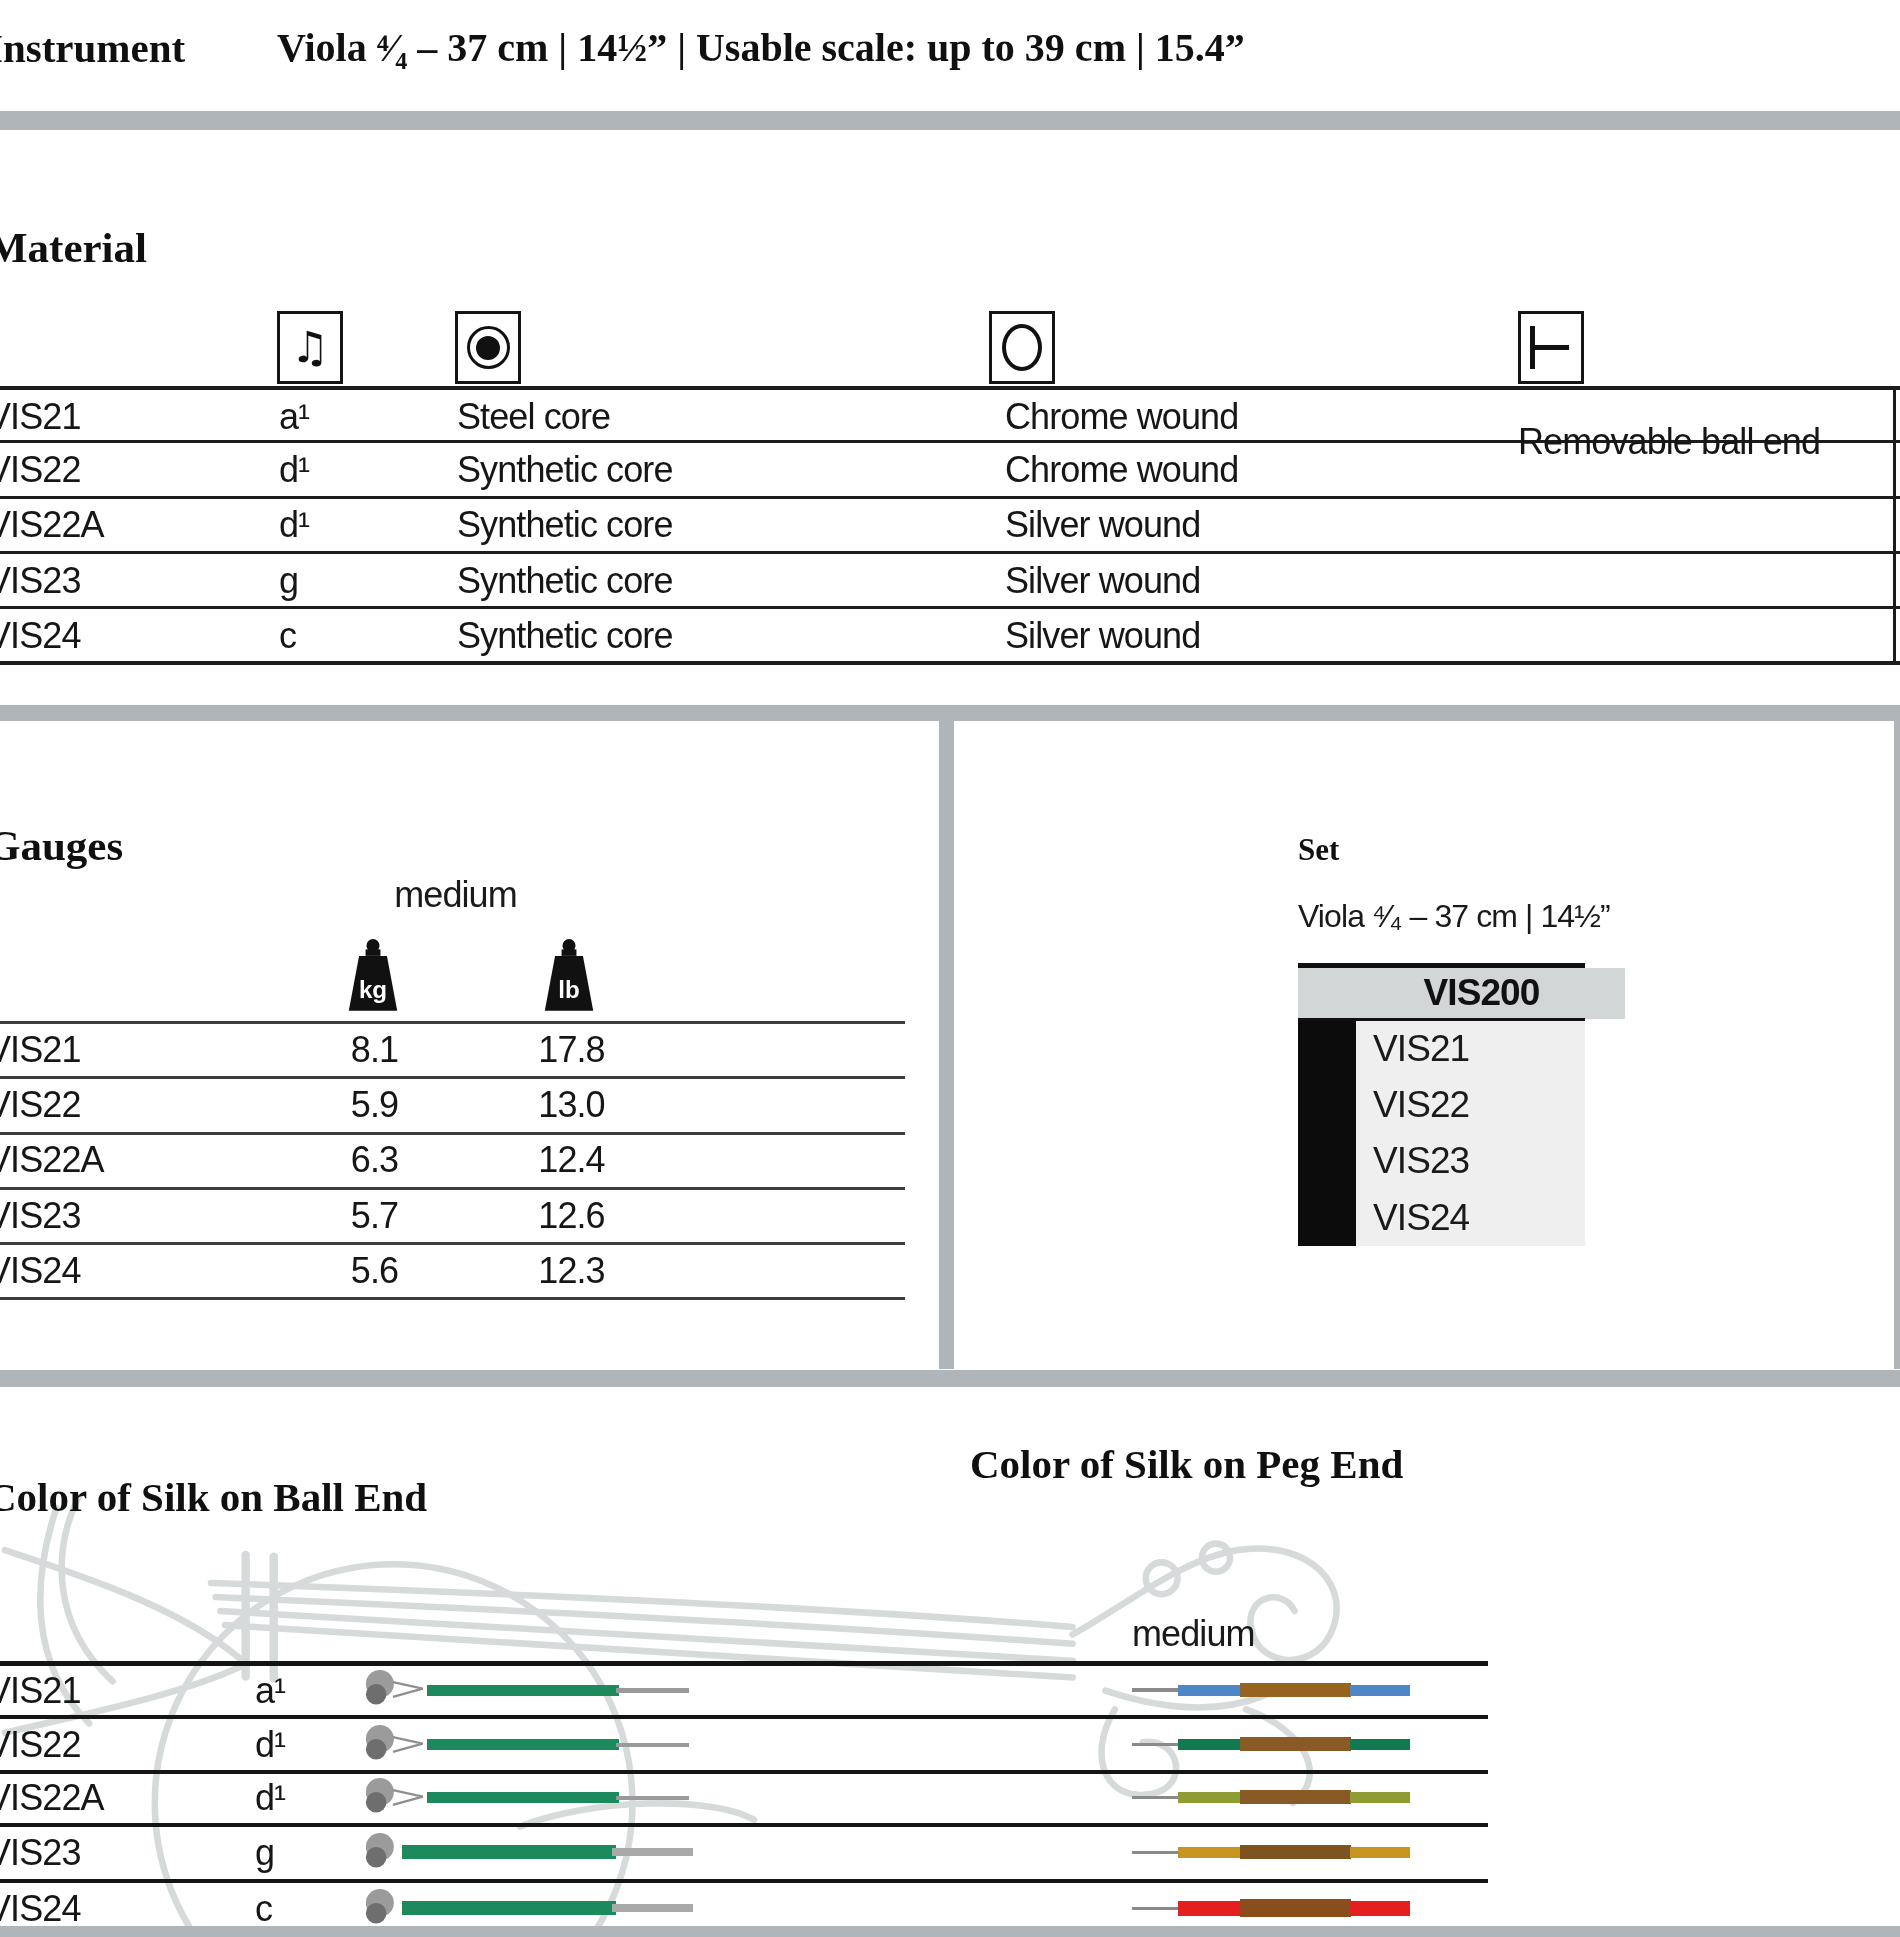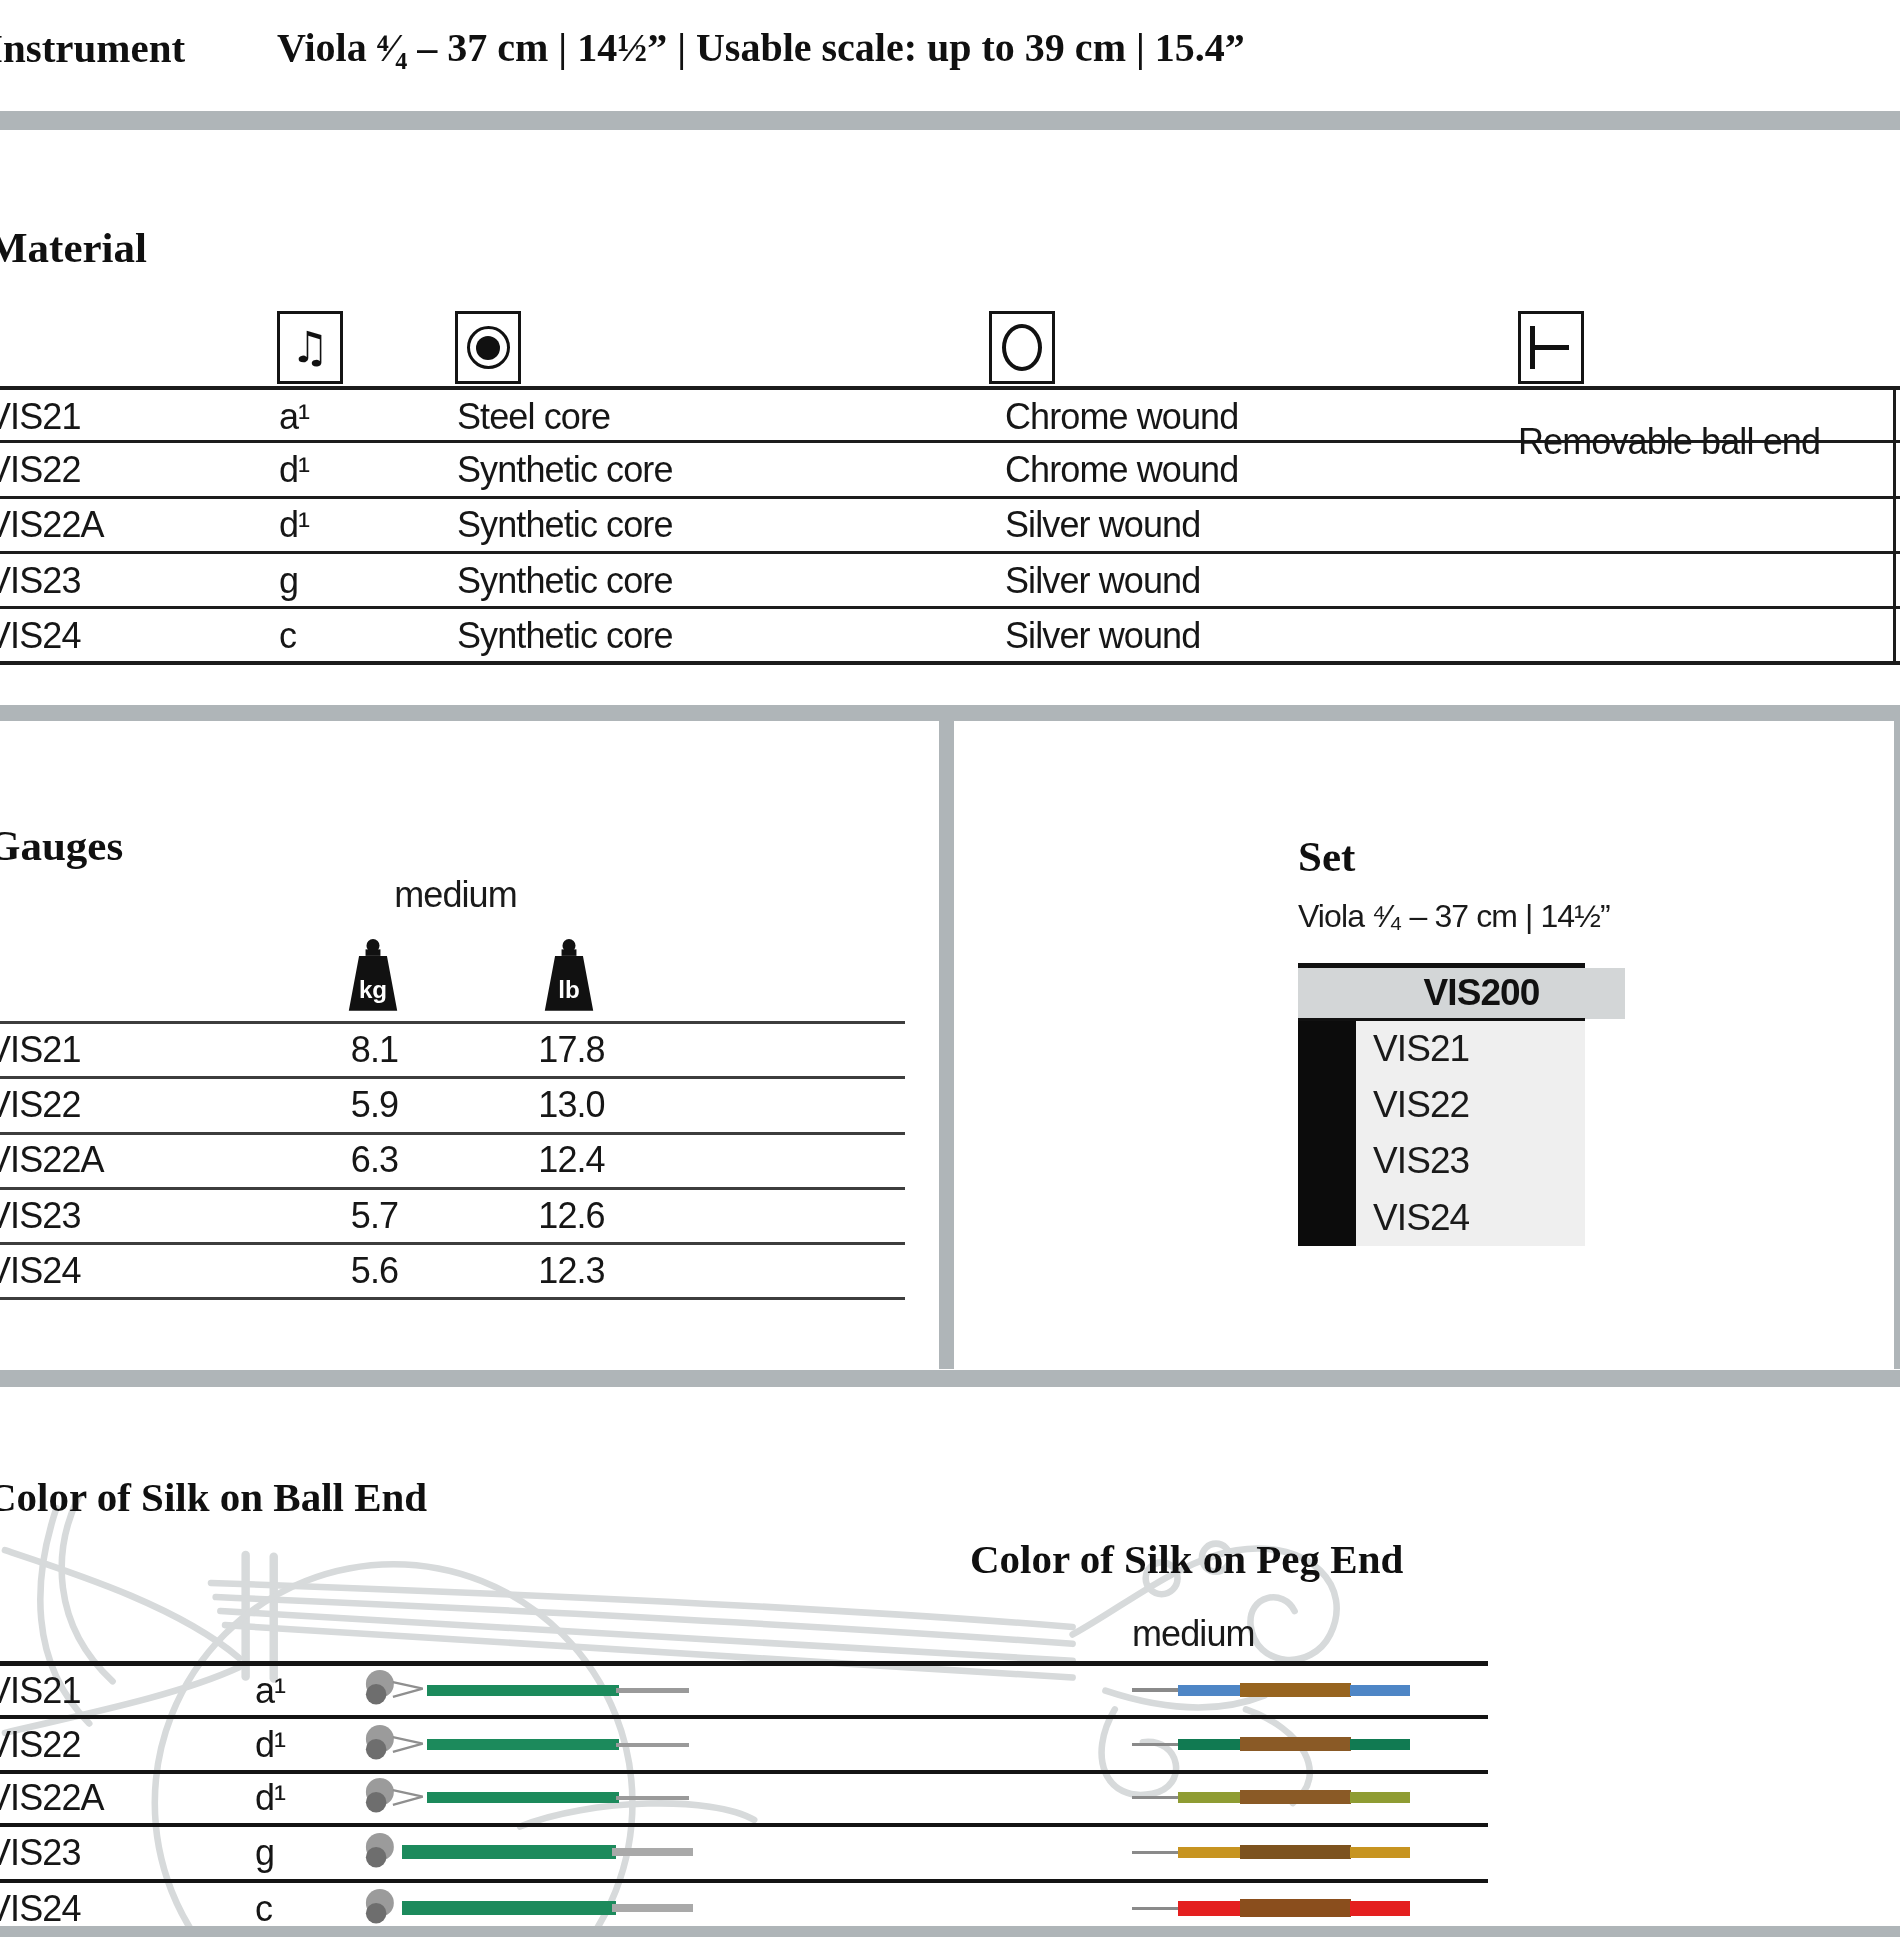--- a/index.html
+++ b/index.html
@@ -52,34 +52,34 @@
   .weight-icon{position:absolute;top:938px;width:54px;height:73px;}
   .gau-table{left:0;top:1021px;width:905px;height:281px;}
   .g-rule{position:absolute;left:0;width:905px;background:#3d3d3d;}
   .g-row{position:absolute;left:0;width:905px;height:52px;line-height:52px;font-size:36px;letter-spacing:-0.9px;}
   .g-row span{position:absolute;white-space:nowrap;}
   .g-code{left:-13px;}
   .g-kg{left:309px;width:131px;text-align:center;}
   .g-lb{left:506px;width:131px;text-align:center;}
 
   
-  .set-title{left:1298px;top:832px;font-size:43px;}
+  .set-title{left:1298px;top:832px;font-size:31px;}
   .set-sub{left:1298px;top:898px;font-size:32px;letter-spacing:-0.9px;}
   .set-box{left:1298px;top:963px;width:287px;height:287px;}
   .set-toprule{position:absolute;left:0;top:0;width:287px;height:4.7px;background:#111;}
   .set-header{position:absolute;left:0;top:4.7px;width:287px;height:51px;background:#d3d6d7;
     display:flex;align-items:center;justify-content:center;font-size:37px;font-weight:bold;letter-spacing:-0.9px;color:#111;padding-left:40px;}
   .set-midrule{position:absolute;left:0;top:55px;width:287px;height:2.8px;background:#111;}
   .set-body{position:absolute;left:0;top:58px;width:287px;height:225px;background:#efefef;}
   .set-blackbar{position:absolute;left:0;top:0;width:58px;height:225px;background:#0c0c0c;}
   .set-item{position:absolute;left:75px;width:206px;height:56px;line-height:56px;font-size:37px;letter-spacing:-0.9px;color:#1a1a1a;}
 
   
   .silk-ball-title{left:-13px;top:1473px;font-size:41px;}
-  .silk-peg-title{left:970px;top:1535px;font-size:41px;}
+  .silk-peg-title{left:970px;top:1440px;font-size:41px;}
   .silk-medium{left:1132px;top:1613px;font-size:36px;letter-spacing:-0.9px;}
   .watermark{position:absolute;left:0;top:1494px;}
   .silk-table{left:0;top:1661px;width:1488px;height:276px;}
   .s-rule{position:absolute;left:0;width:1488px;background:#141414;}
   .s-row{position:absolute;left:0;width:1488px;height:49px;line-height:49px;font-size:36px;letter-spacing:-0.9px;}
   .s-row span.txt{position:absolute;white-space:nowrap;}
   .s-code{left:-13px;}
   .s-note{left:255px;}
   .ball-illus{position:absolute;left:361px;top:0;width:337px;height:49px;}
   .ball-illus .silkbar{position:absolute;left:66px;top:19px;width:192px;height:11.2px;}

